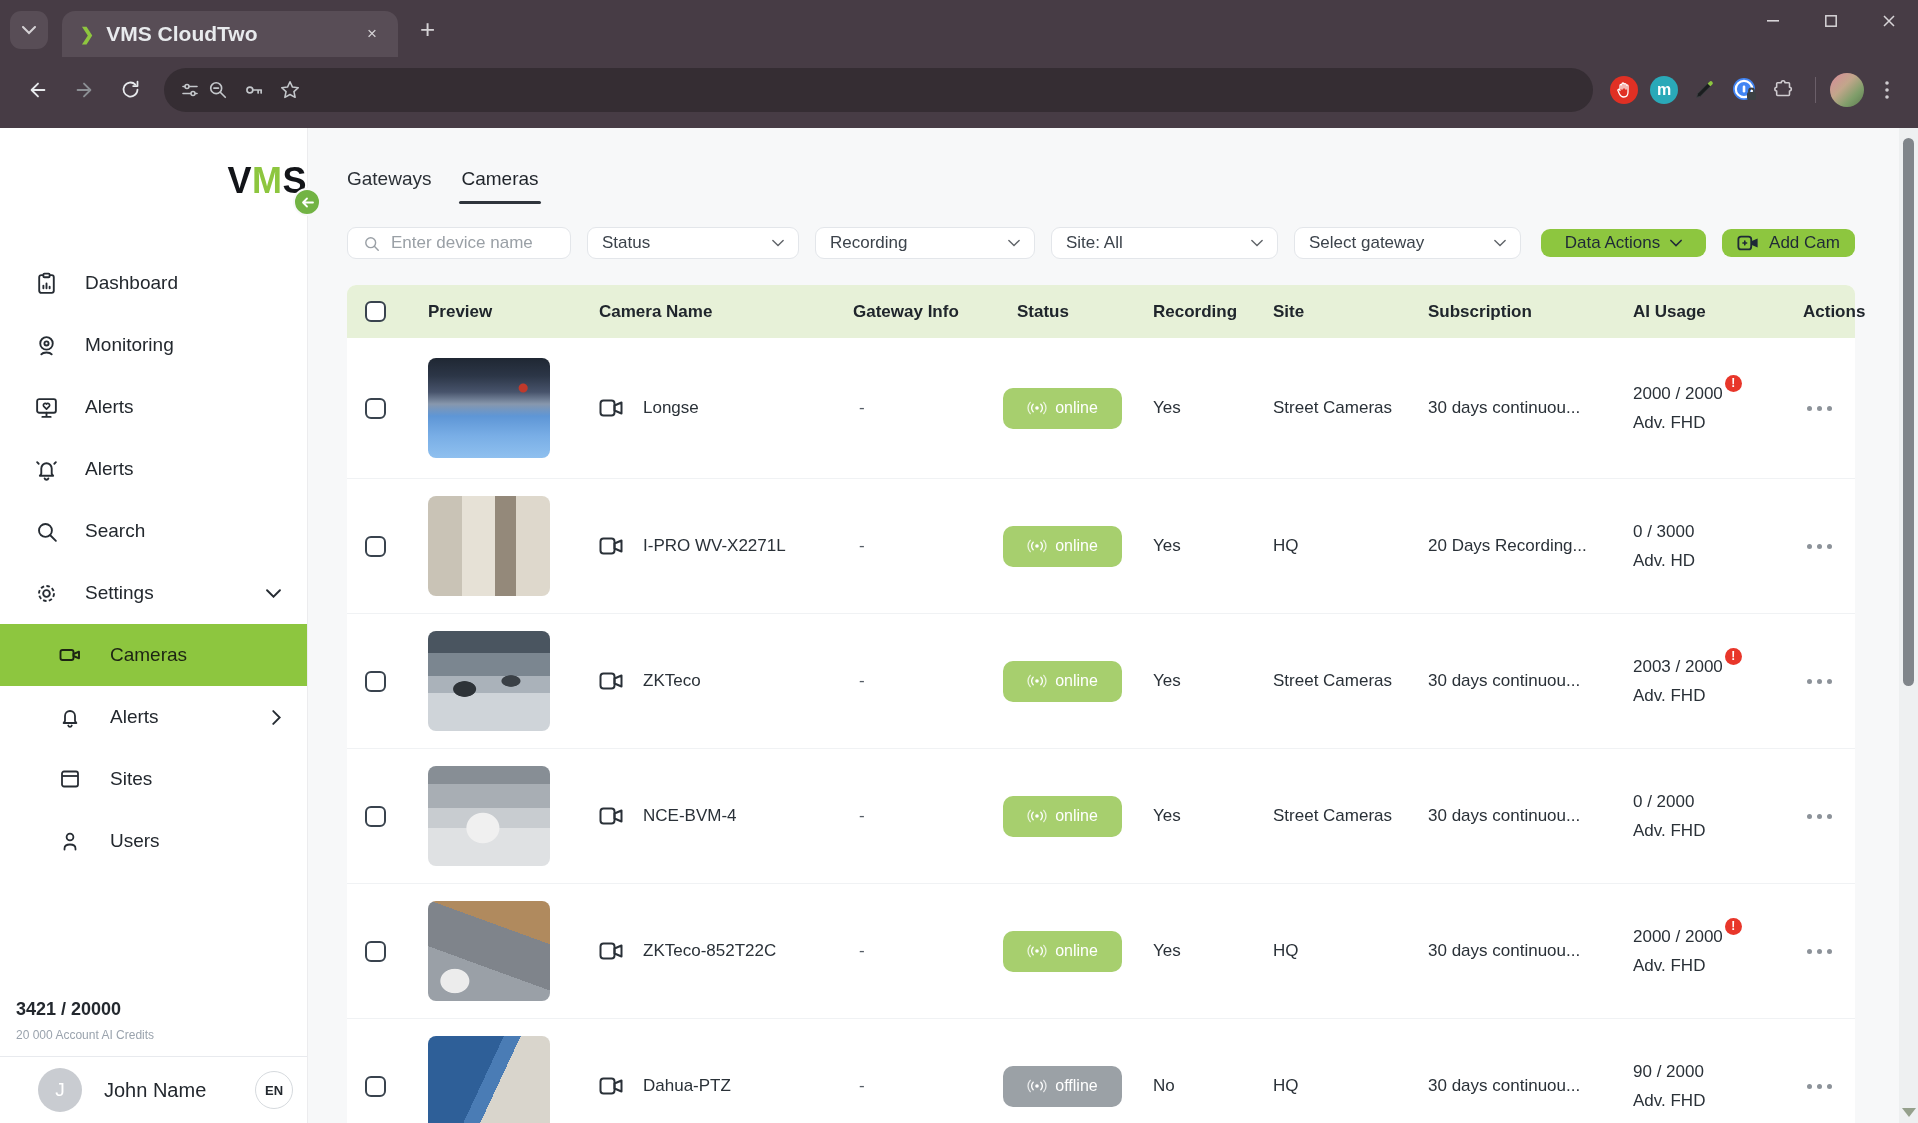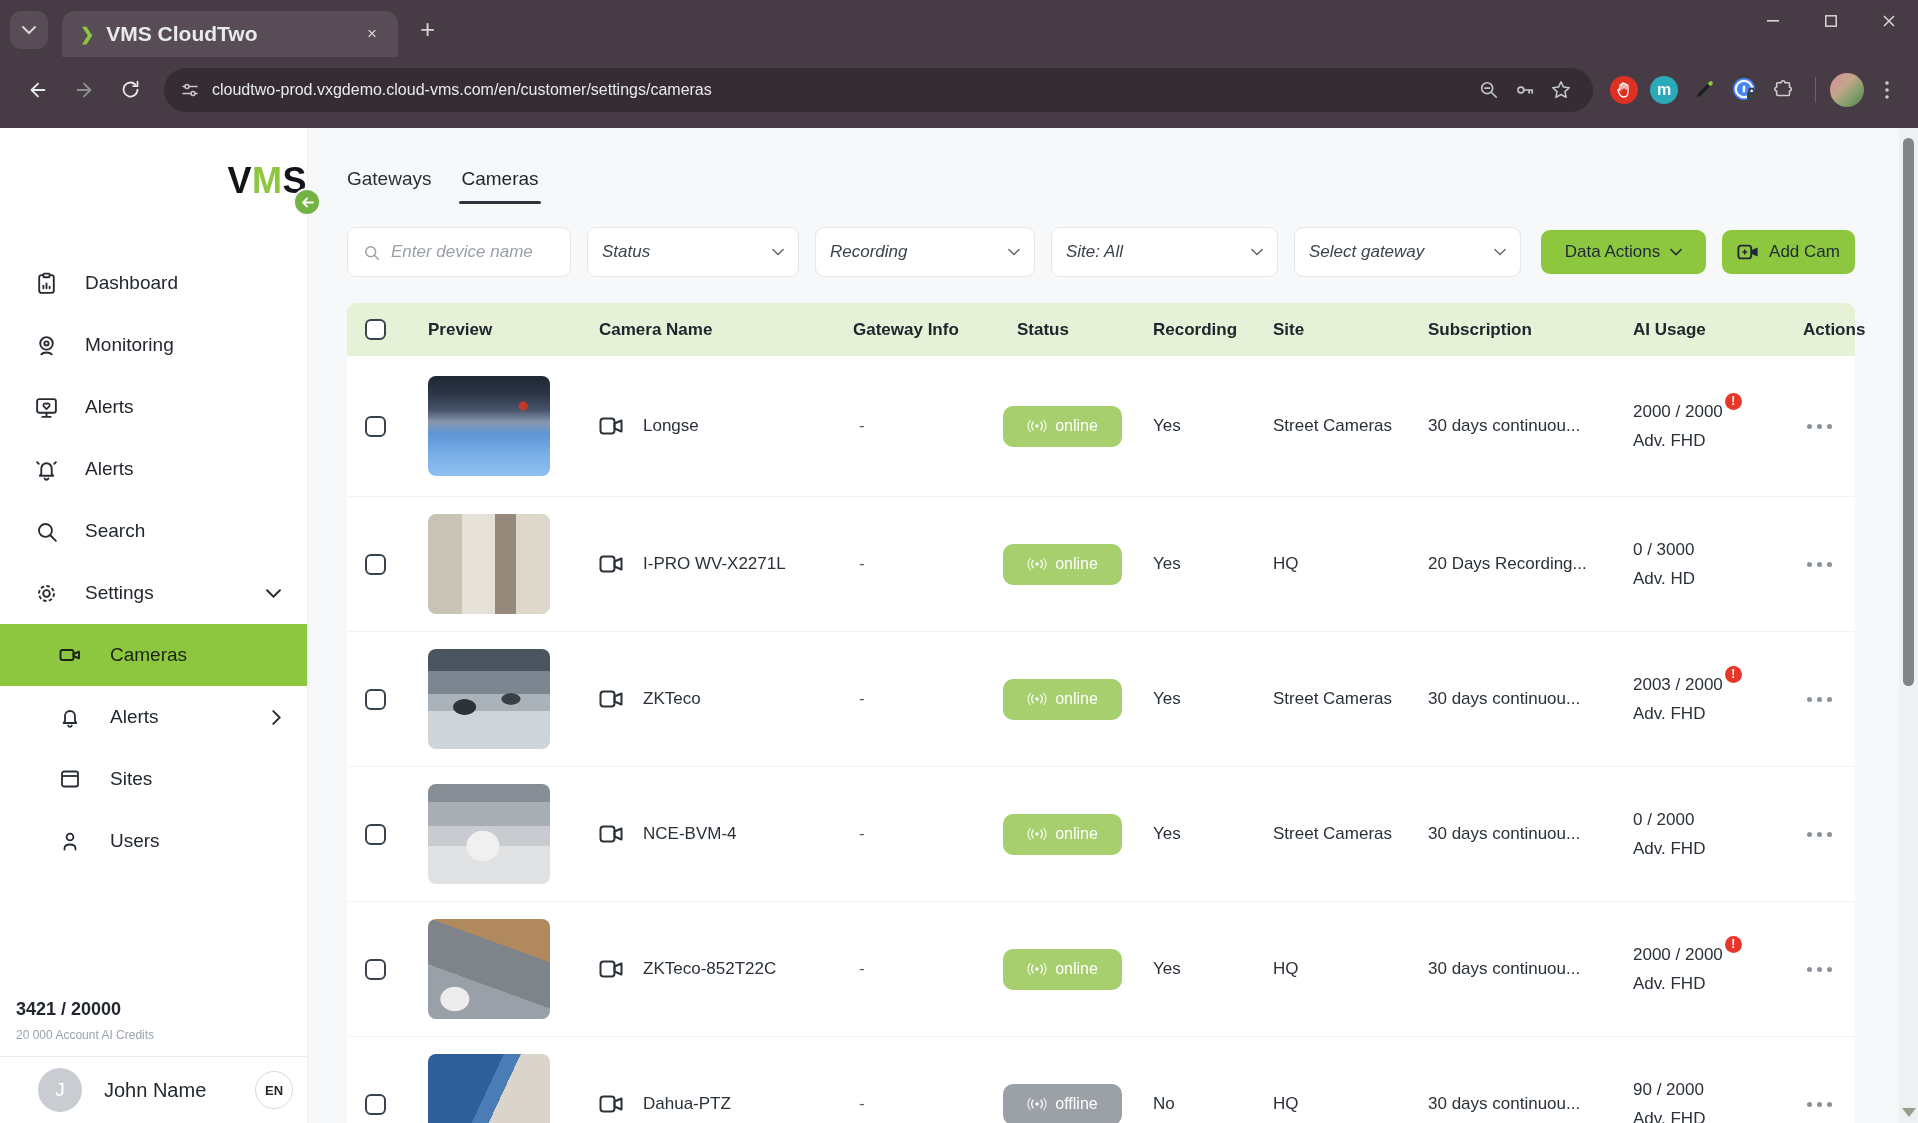--- a/index.html
+++ b/index.html
@@ -51,25 +51,25 @@
   .user-name{font-size:20px;color:#23282e;flex:1;}
   .lang-badge{width:38px;height:38px;border-radius:50%;border:1px solid #d6dade;display:flex;align-items:center;justify-content:center;font-size:13px;font-weight:600;color:#23282e;}
   .collapse-btn{position:absolute;left:293px;top:60px;width:28px;height:28px;border-radius:50%;background:#72b344;border:2px solid #f7f8f9;display:flex;align-items:center;justify-content:center;z-index:3;color:#fff;}
   
   .main{flex:1;padding:40px 0 0 40px;min-width:0;}
   .page-tabs{display:flex;gap:30px;}
   .page-tab{font-size:19px;color:#2b3036;padding-bottom:12px;position:relative;cursor:pointer;}
   .page-tab.active{color:#1f242a;}
   .page-tab.active::after{content:"";position:absolute;left:-2px;right:-2px;bottom:-2px;height:3px;background:#2f353c;border-radius:2px;}
   .filters{display:flex;gap:16px;margin-top:25px;align-items:center;width:1508px;}
-  .f-box{height:50px;background:#fff;border:1px solid #e3e6ea;border-radius:9px;display:flex;align-items:center;padding:0 14px;font-size:17px;color:#3c434b;font-style:italic;}
+  .f-box{height:32px;background:#fff;border:1px solid #e3e6ea;border-radius:9px;display:flex;align-items:center;padding:0 14px;font-size:17px;color:#3c434b;}
   .f-search{width:224px;gap:10px;color:#9aa0a6;}
   .f-select{justify-content:space-between;}
   .w-status{width:212px;}.w-rec{width:220px;}.w-site{width:227px;}.w-gw{width:227px;}
-  .btn-green{height:44px;border-radius:9px;background:var(--accent);display:flex;align-items:center;justify-content:center;gap:10px;font-size:17px;color:#1f2937;cursor:pointer;}
+  .btn-green{height:28px;border-radius:9px;background:var(--accent);display:flex;align-items:center;justify-content:center;gap:10px;font-size:17px;color:#1f2937;cursor:pointer;}
   .btn-da{width:165px;margin-left:auto;}
   .btn-add{width:133px;}
   
   .card{width:1508px;margin-top:26px;background:#fff;border-radius:9px;}
   .grid{display:grid;grid-template-columns:56px 180px 270px 150px 150px 120px 155px 205px 150px 1fr;align-items:center;}
   .thead{height:53px;background:var(--header-green);border-radius:9px 9px 0 0;font-size:17px;font-weight:600;color:#20262c;}
   .th{padding-right:6px;}
   .c-check{display:flex;justify-content:center;}
   .checkbox{width:21px;height:21px;border:2px solid #39434e;border-radius:6px;background:#fff;display:block;cursor:pointer;}
   .trow{height:135px;border-top:1px solid #f0f2f4;font-size:17px;color:#2a3138;}
@@ -153,21 +153,20 @@
           <path d="M20 3v5h-5" stroke="#e8eaed" stroke-width="2" fill="none" stroke-linecap="round" stroke-linejoin="round"></path>
         </svg>
     </div>
     <div class="urlbar">
       <svg width="20" height="20" viewBox="0 0 20 20">
           <circle cx="7" cy="6.5" r="2" stroke="#c4c7cb" stroke-width="1.6" fill="none"></circle>
           <path d="M9.5 6.5H17M3 6.5h1.6" stroke="#c4c7cb" stroke-width="1.6" stroke-linecap="round"></path>
           <circle cx="13" cy="13.5" r="2" stroke="#c4c7cb" stroke-width="1.6" fill="none"></circle>
           <path d="M3 13.5h7.6M15.4 13.5H17" stroke="#c4c7cb" stroke-width="1.6" stroke-linecap="round"></path>
         </svg>
-      <span class="url-text">cloudtwo-prod.vxgdemo.cloud-vms.com/en/customer/settings/cameras</span>
       <div class="url-ic">
         <svg width="20" height="20" viewBox="0 0 22 22">
             <circle cx="9" cy="9" r="6" stroke="#c4c7cb" stroke-width="1.8" fill="none"></circle>
             <path d="M6.5 9h5" stroke="#c4c7cb" stroke-width="1.8" stroke-linecap="round"></path>
             <path d="M13.5 13.5L19 19" stroke="#c4c7cb" stroke-width="1.8" stroke-linecap="round"></path>
           </svg>
       </div>
       <div class="url-ic">
         <svg width="22" height="22" viewBox="0 0 24 24">
             <circle cx="7.5" cy="12" r="3.2" stroke="#c4c7cb" stroke-width="1.8" fill="none"></circle>

